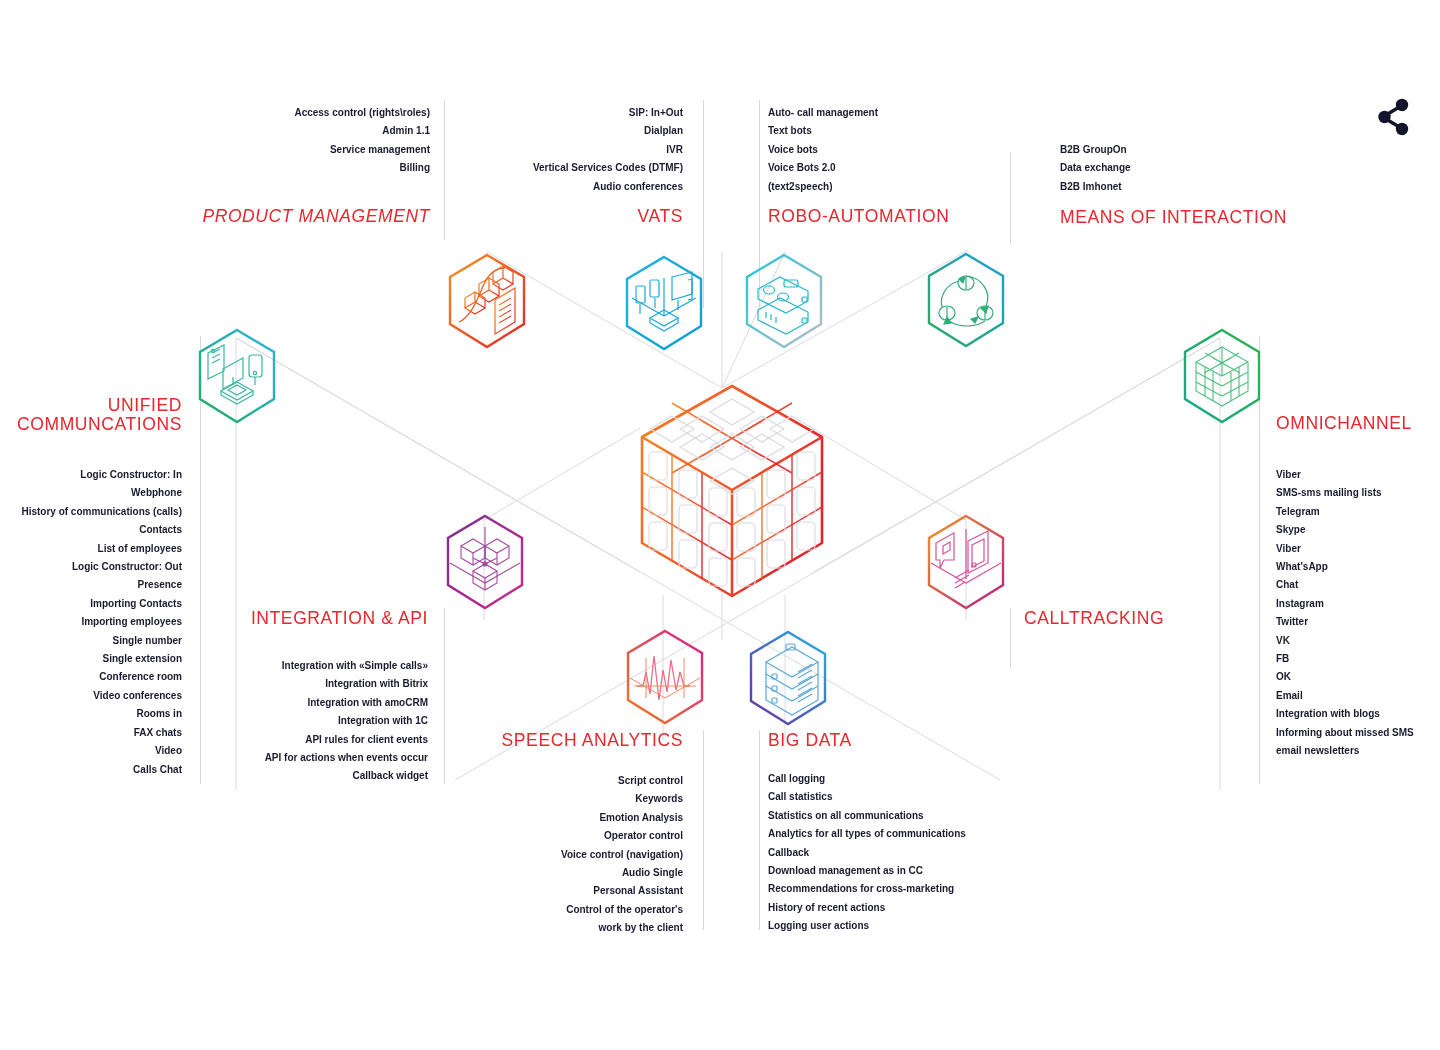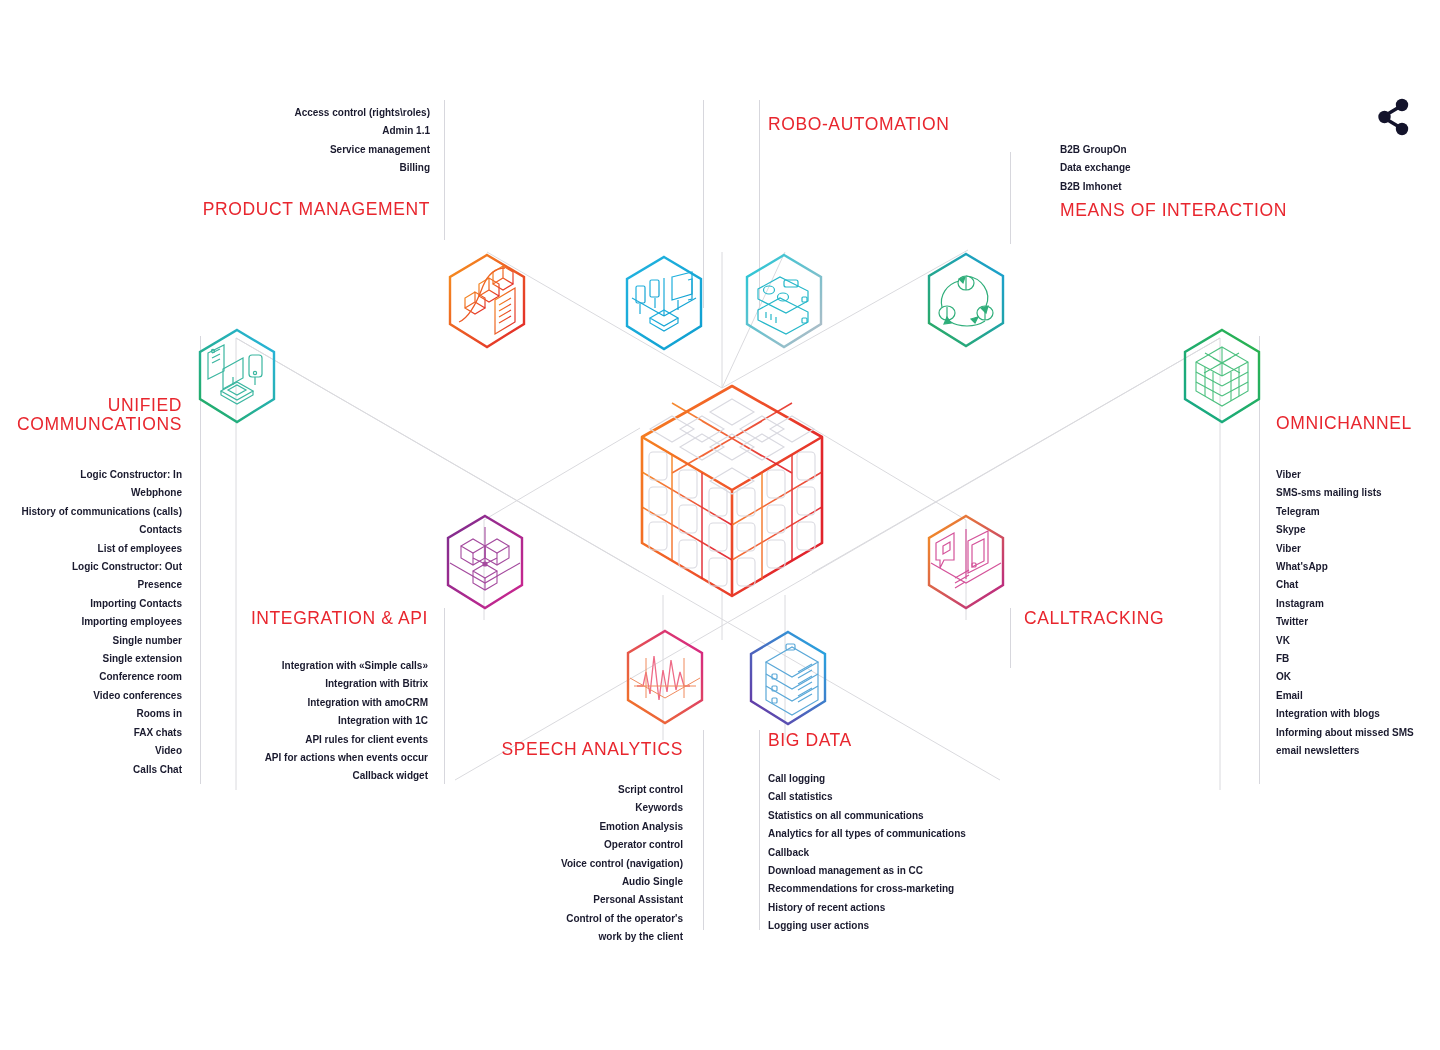--- a/index.html
+++ b/index.html
@@ -376,35 +376,52 @@
     </svg>
   </div>
 
   <div class="block ralign" style="left:180px;top:104px;width:250px;">
     <div class="items">
       <div>Access control (rights\roles)</div>
       <div>Admin 1.1</div>
       <div>Service management</div>
       <div>Billing</div>
     </div>
-    <div class="heading" style="margin-top:22px;">PRODUCT MANAGEMENT</div>
-  </div>
-
+    <div class="heading" style="margin-top:29px;font-style:italic;">PRODUCT MANAGEMENT</div>
+  </div>
+
+  <div class="block ralign" style="left:463px;top:104px;width:220px;">
+    <div class="items">
+      <div>SIP: In+Out</div>
+      <div>Dialplan</div>
+      <div>IVR</div>
+      <div>Vertical Services Codes (DTMF)</div>
+      <div>Audio conferences</div>
+    </div>
+    <div class="heading" style="margin-top:11px;">VATS</div>
+  </div>
 
   <div class="block lalign" style="left:768px;top:104px;width:240px;">
+    <div class="items">
+      <div>Auto- call management</div>
+      <div>Text bots</div>
+      <div>Voice bots</div>
+      <div>Voice Bots 2.0</div>
+      <div>(text2speech)</div>
+    </div>
     <div class="heading" style="margin-top:11px;">ROBO-AUTOMATION</div>
   </div>
 
   <div class="block lalign" style="left:1060px;top:141px;width:280px;">
     <div class="items">
       <div>B2B GroupOn</div>
       <div>Data exchange</div>
       <div>B2B Imhonet</div>
     </div>
-    <div class="heading" style="margin-top:5px;">MEANS OF INTERACTION</div>
+    <div class="heading" style="margin-top:12px;">MEANS OF INTERACTION</div>
   </div>
 
   <div class="block ralign" style="left:-10px;top:396px;width:192px;">
     <div class="heading two-line">
       <div>UNIFIED</div>
       <div>COMMUNCATIONS</div>
     </div>
     <div class="items" style="margin-top:32px;">
       <div>Logic Constructor: In</div>
       <div>Webphone</div>
@@ -432,21 +449,21 @@
       <div>Integration with «Simple calls»</div>
       <div>Integration with Bitrix</div>
       <div>Integration with amoCRM</div>
       <div>Integration with 1C</div>
       <div>API rules for client events</div>
       <div>API for actions when events occur</div>
       <div>Callback widget</div>
     </div>
   </div>
 
-  <div class="block ralign" style="left:470px;top:731px;width:213px;margin-top:9px;">
+  <div class="block ralign" style="left:470px;top:731px;width:213px;">
     <div class="heading">SPEECH ANALYTICS</div>
     <div class="items" style="margin-top:22px;">
       <div>Script control</div>
       <div>Keywords</div>
       <div>Emotion Analysis</div>
       <div>Operator control</div>
       <div>Voice control (navigation)</div>
       <div>Audio Single</div>
       <div>Personal Assistant</div>
       <div>Control of the operator's</div>

